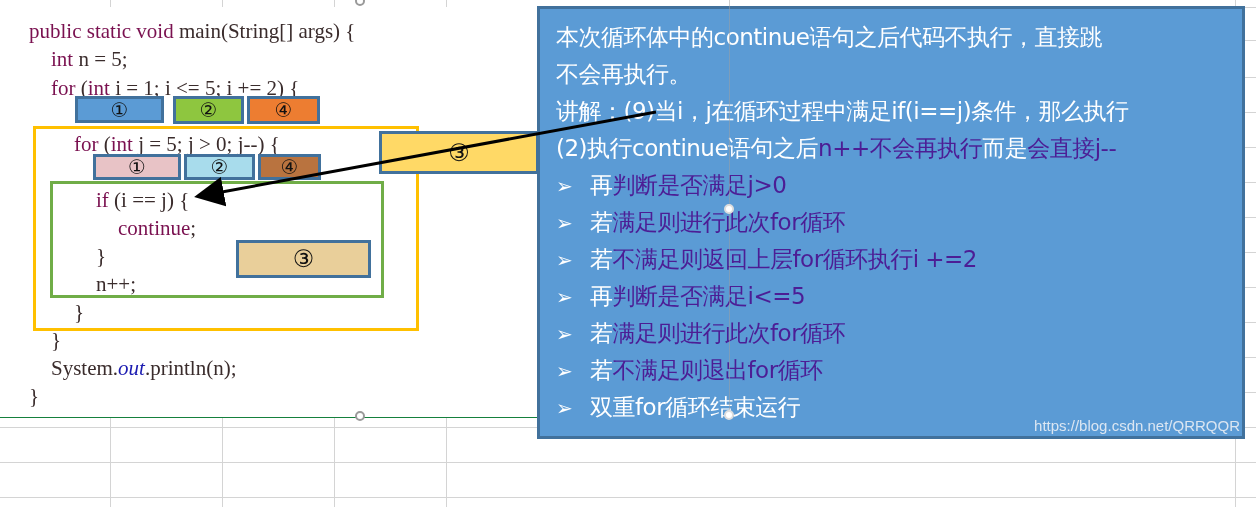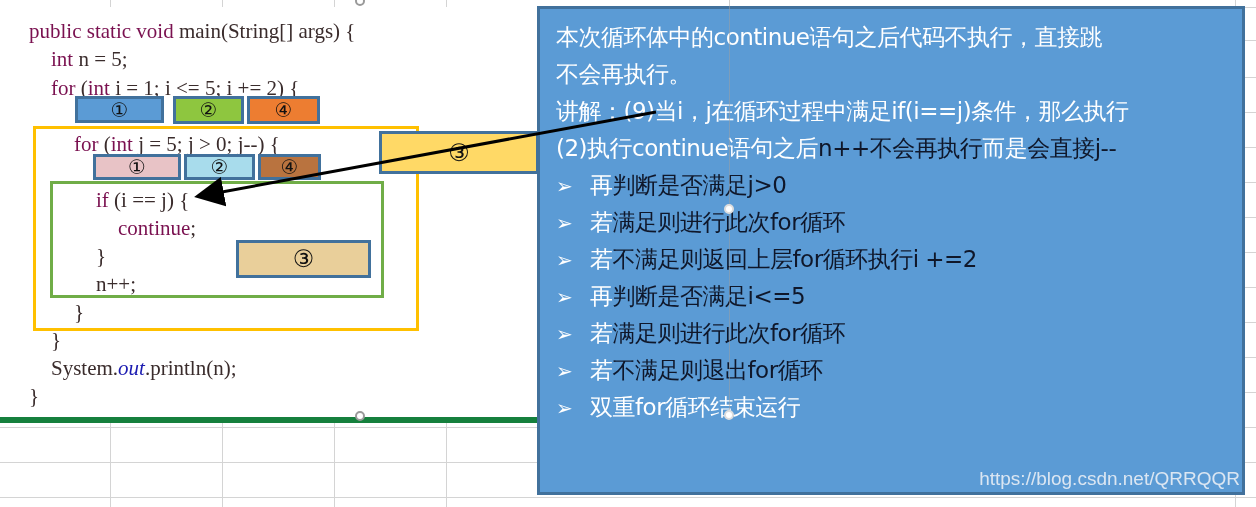--- a/index.html
+++ b/index.html
@@ -8,21 +8,21 @@
     background: #ffffff;
     font-family: "Liberation Serif", serif;
   }
   .grid { position: absolute; inset: 0; pointer-events: none; }
   .gl-h { position: absolute; left: 0; right: 0; height: 1px; background: #d4d4d4; }
   .gl-v { position: absolute; top: 0; bottom: 0; width: 1px; background: #d4d4d4; }
 
   .image-obj {
     position: absolute; left: 0; top: 7px; width: 538px; height: 410px;
     background: #ffffff;
-    border-bottom: 6px solid #15803d;
+    border-bottom: 1px solid #15803d;
   }
   .handle {
     position: absolute; width: 10px; height: 10px; border-radius: 50%;
     background: #fff; border: 2px solid #9a9a9a; box-sizing: border-box;
   }
 
   .code-line {
     position: absolute; font-family: "Liberation Serif", serif; font-size: 21px;
     color: #3a2c2c; white-space: pre; line-height: 24px;
   }
@@ -30,31 +30,31 @@
   .out { color: #1a1ab0; font-style: italic; margin-top: 18px; }
 
   .tag-box {
     position: absolute; box-sizing: border-box; border: 3px solid #41719c;
     display: flex; align-items: center; justify-content: center;
     font-family: "DejaVu Sans", sans-serif; font-size: 20px; color: #111;
   }
   .frame { position: absolute; box-sizing: border-box; }
 
   .note {
-    position: absolute; left: 537px; top: 6px; width: 708px; height: 489px;
+    position: absolute; left: 537px; top: 6px; width: 708px; height: 433px;
     background: #5b9bd5; border: 3px solid #41719c; box-sizing: border-box;
     color: #ffffff; font-family: "DejaVu Sans", sans-serif; font-size: 23px;
     padding: 10px 0 0 16px;
   }
   .note-line { height: 37px; line-height: 37px; white-space: nowrap; letter-spacing: -0.5px; }
-  .red { color: #0f172a; }
+  .red { color: #4c1d95; }
   .bullet { display: inline-block; width: 34px; font-size: 20px; }
   .watermark {
     position: absolute; right: 2px; bottom: 2px; font-family: "Liberation Sans", sans-serif;
-    font-size: 19px; color: #dbe6f2;
+    font-size: 15px; color: #dbe6f2;
   }
   svg.arrow { position: absolute; left: 0; top: 0; pointer-events: none; }
 </style>
 </head>
 <body>
 
 <div class="grid">
   <div class="gl-h" style="top:7px"></div>
   <div class="gl-h" style="top:427px"></div>
   <div class="gl-h" style="top:462px"></div>

